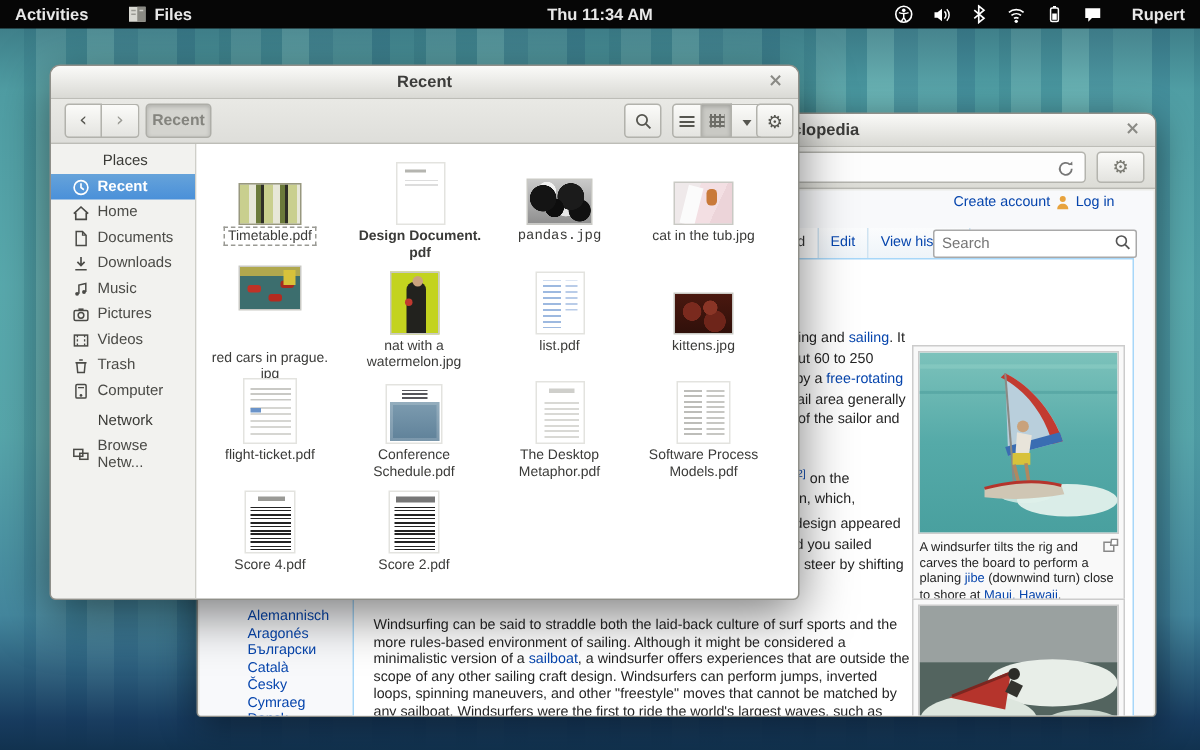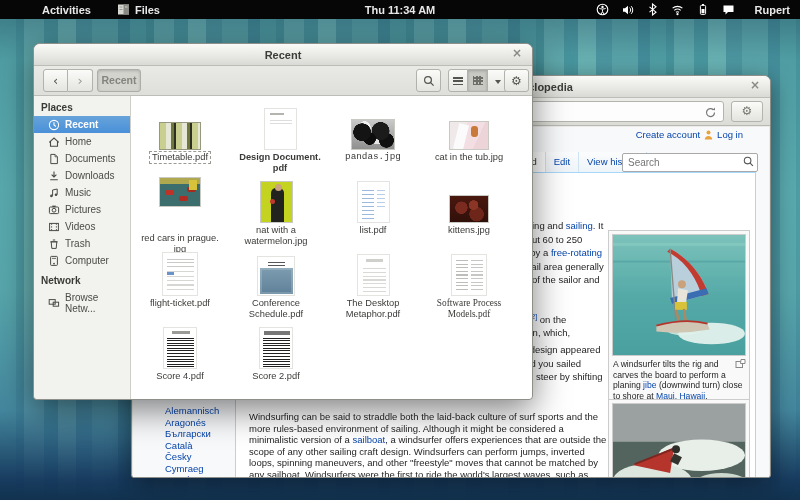--- a/index.html
+++ b/index.html
@@ -13,21 +13,21 @@
       repeating-linear-gradient(90deg,
         #57a8ac 0 16px, #4c9ba2 16px 24px, #6ab5b6 24px 44px, #4f9fa6 44px 58px,
         #74bfbe 58px 76px, #539fa8 76px 92px, #62afb2 92px 118px, #4894a0 118px 130px);
     position:relative;
   }
   .noselect { user-select:none; }
 
   
   .topbar { position:absolute; top:0; left:0; width:800px; height:19px; background:#060606;
     color:#e8e8e8; display:flex; align-items:center; font-size:11px; font-weight:bold; z-index:50; }
-  .tb-left { display:flex; align-items:center; gap:26px; padding-left:10px;margin-left:32px; }
+  .tb-left { display:flex; align-items:center; gap:26px; padding-left:10px; }
   .tb-app { display:flex; align-items:center; gap:5px; }
   .tb-clock { position:absolute; left:0; right:0; text-align:center; pointer-events:none; }
   .tb-right { position:absolute; right:0; top:0; height:19px; display:flex; align-items:center; gap:13px; padding-right:10px; }
   .tb-user { display:flex; align-items:center; gap:20px; }
   .tb-right svg, .tb-app svg { display:block; }
 
   
   .win { position:absolute; border:1px solid #8f8f89; background:#ebebe7; }
   .titlebar { height:22px; background:linear-gradient(#fafaf8,#dadad5);
     border-bottom:1px solid #bdbdb7; border-radius:6px 6px 0 0;
@@ -102,21 +102,21 @@
   .ico-grid { width:10px; height:9px;
     background:repeating-linear-gradient(0deg,#6e6e68 0 1.4px,transparent 1.4px 3.2px),
                repeating-linear-gradient(90deg,#6e6e68 0 1.4px,transparent 1.4px 3.2px); }
   .ico-chev { width:0; height:0; border-left:3.5px solid transparent; border-right:3.5px solid transparent;
     border-top:4px solid #55554f; margin-top:2px; }
   .gearbtn { position:absolute; left:470px; top:3px; width:25px; font-size:12px;
     font-family:"DejaVu Sans",sans-serif; }
   .f-body { position:absolute; top:52px; left:0; right:0; bottom:0; display:flex;
     border-radius:0 0 4px 4px; overflow:hidden; }
   .f-side { width:97px; background:#f2f2ef; border-right:1px solid #cfcfc9; font-size:10px; color:#50504c; }
-  .s-head { font-weight:bold; color:#3a3a36; padding:6px 4px 3px 7px; }
+  .s-head { font-weight:normal; color:#3a3a36; padding:6px 4px 3px 7px;text-align:center; }
   .s-item { display:flex; align-items:center; gap:5px; padding:2.5px 2px 2.5px 14px; color:#4a4a46; }
   .s-item svg { flex:0 0 auto; }
   .s-item.sel { background:linear-gradient(#66a3da,#4a90d9); color:#fff; font-weight:bold; }
   .f-pane { flex:1; background:#fff; position:relative; }
   .fcell { position:absolute; width:96px; height:72px; display:flex; flex-direction:column; align-items:center; }
   .fthumb { height:46px; display:flex; align-items:flex-end; justify-content:center; }
   .flabel { margin-top:2px; font-size:9.3px; line-height:10.5px; color:#3a3a38; text-align:center;
     white-space:pre-line; padding:0 2px; }
   .flabel.focused { outline:1px dashed #9a9a94; }
   .ph { border:1px solid #c9c9c4; background:#fff; } 
@@ -522,21 +522,21 @@
         <div class="flabel">Conference
 Schedule.pdf</div>
       </div>
       <div class="fcell" style="left:194px;top:154px;">
         <div class="fthumb">
             <div class="t-meta pg"></div>
           </div>
         <div class="flabel">The Desktop
 Metaphor.pdf</div>
       </div>
-      <div class="fcell" style="left:290px;top:154px;font-family:Liberation Serif, serif;">
+      <div class="fcell" style="left:290px;top:154px;">
         <div class="fthumb">
             <div class="t-soft pg"></div>
           </div>
         <div class="flabel">Software Process
 Models.pdf</div>
       </div>
 
       <div class="fcell" style="left:1px;top:227px;">
         <div class="fthumb">
             <div class="t-score pg"></div>

